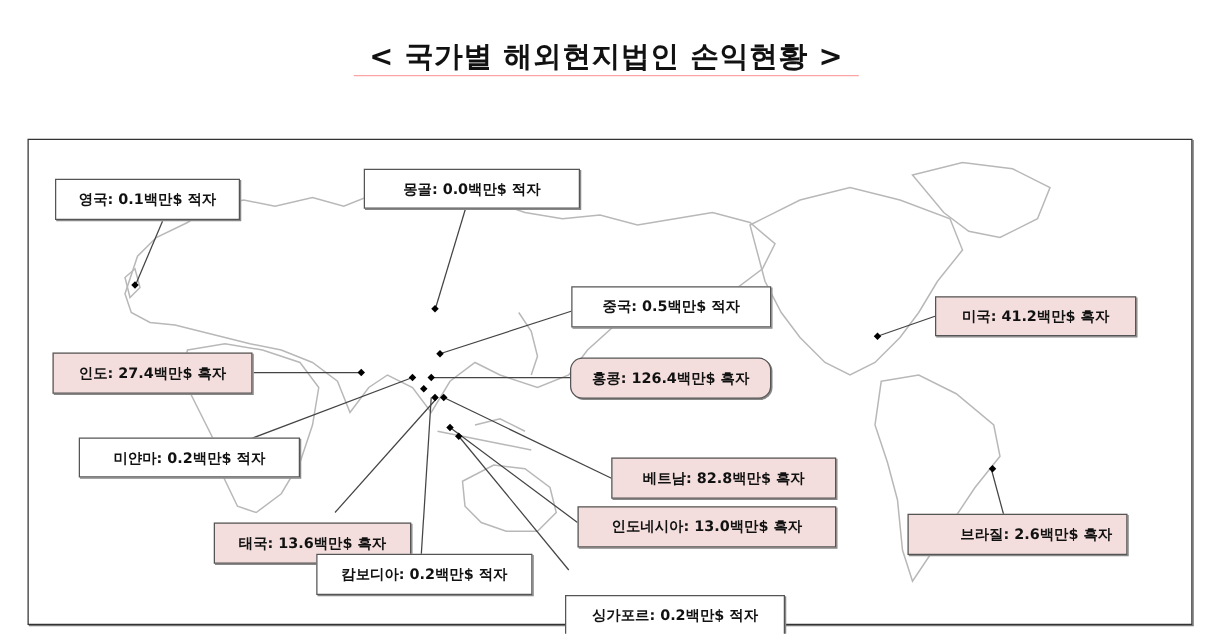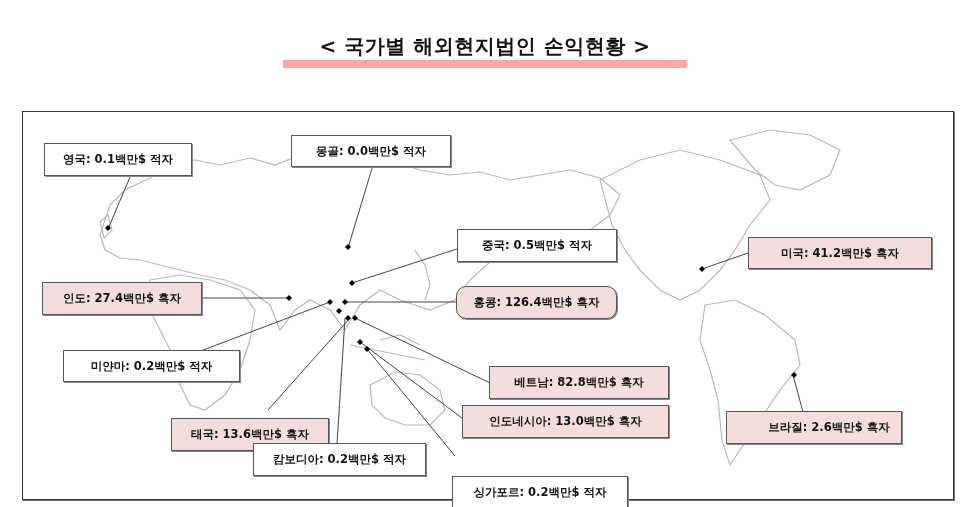--- a/index.html
+++ b/index.html
@@ -1,20 +1,20 @@
 <!DOCTYPE html>
 <html><head>
   <meta charset="utf-8">
   <style>
     html, body { margin: 0; padding: 0; background: #ffffff; }
     body { width: 968px; height: 507px; position: relative; overflow: hidden;
            font-family: "DejaVu Sans", "Liberation Sans", sans-serif; color: #111; }
     .title { position: absolute; left: 283px; top: 34px; width: 404px; text-align: center;
-             font-size: 20px; font-weight: bold; letter-spacing: 0.5px;
-             border-bottom: 8px solid #fca5a5; padding-bottom: 2px; line-height: 24px; }
+             font-size: 23px; font-weight: bold; letter-spacing: 0.5px;
+             border-bottom: 1px solid #fca5a5; padding-bottom: 2px; line-height: 24px; }
     .frame { position: absolute; left: 22px; top: 111px; width: 930px; height: 387px;
              border: 1.5px solid #333; box-shadow: 1px 1px 0 #777; background: #fff; }
     svg.map { position: absolute; left: 0; top: 0; }
     .label { position: absolute; box-sizing: border-box; border: 1.5px solid #555;
              background: #ffffff; font-size: 11.5px; font-weight: bold; white-space: nowrap;
              display: flex; align-items: center; justify-content: center;
              box-shadow: 1px 1px 0 #888; }
     .label.surplus { background: #f3dedd; }
   </style>
 </head>
@@ -76,27 +76,27 @@
     <path d="M355,315 l3,3 l-3,3 l-3,-3 z"></path>
     <path d="M360,339 l3,3 l-3,3 l-3,-3 z"></path>
     <path d="M367,346 l3,3 l-3,3 l-3,-3 z"></path>
     <path d="M794,372 l3,3 l-3,3 l-3,-3 z"></path>
   </g>
 </svg>
 
 <div class="label" style="left:44px;top:143px;width:148px;height:33px;">
     <span>영국: 0.1백만$ 적자</span>
   </div>
-<div class="label" style="left:291px;top:135px;width:160px;height:32px;">
+<div class="label" style="left:291px;top:135px;width:173px;height:32px;">
     <span>몽골: 0.0백만$ 적자</span>
   </div>
 <div class="label" style="left:457px;top:229px;width:160px;height:33px;">
     <span>중국: 0.5백만$ 적자</span>
   </div>
-<div class="label surplus" style="left:748px;top:237px;width:184px;height:32px;">
+<div class="label surplus" style="left:748px;top:237px;width:161px;height:32px;">
     <span>미국: 41.2백만$ 흑자</span>
   </div>
 <div class="label surplus" style="left:42px;top:282px;width:160px;height:33px;">
     <span>인도: 27.4백만$ 흑자</span>
   </div>
 <div class="label surplus" style="left:456px;top:286px;width:161px;height:33px;border-radius:10px;">
     <span>홍콩: 126.4백만$ 흑자</span>
   </div>
 <div class="label" style="left:63px;top:350px;width:177px;height:32px;">
     <span>미얀마: 0.2백만$ 적자</span>

